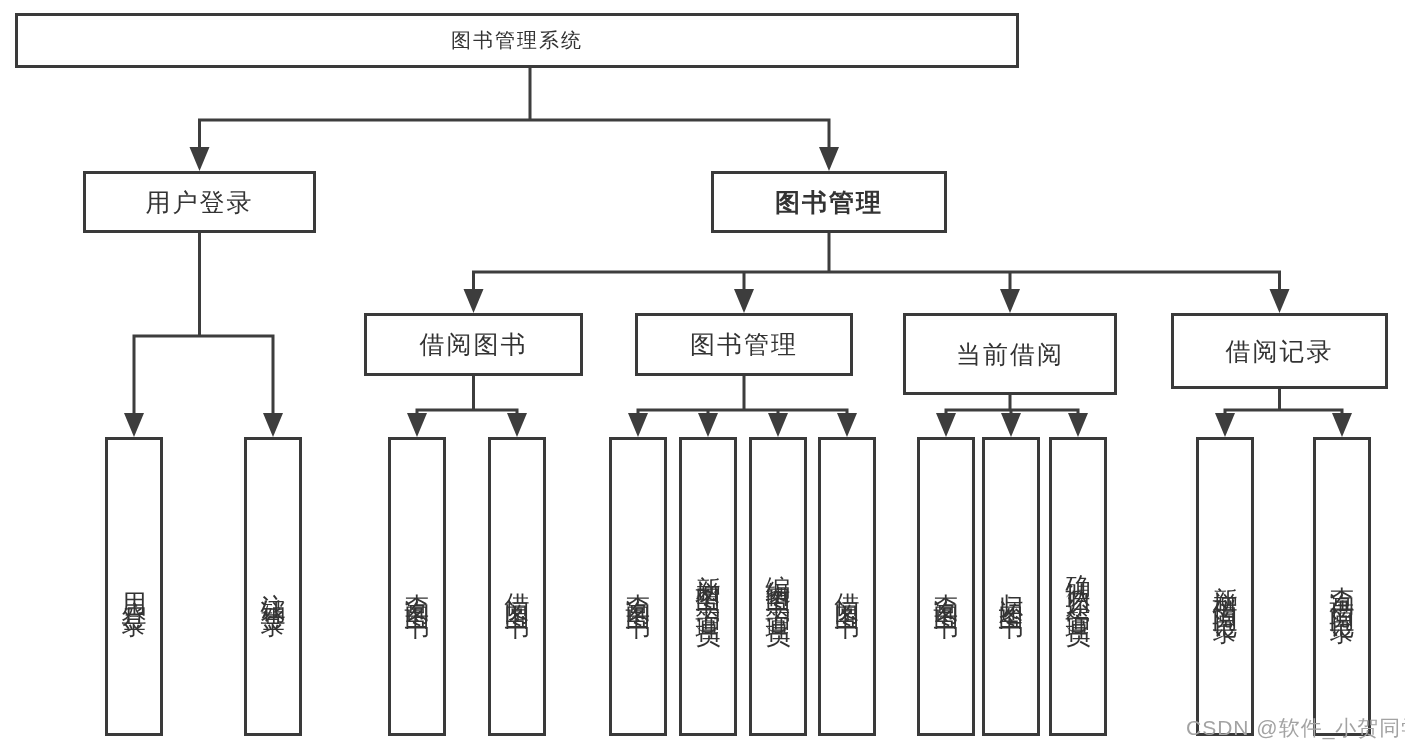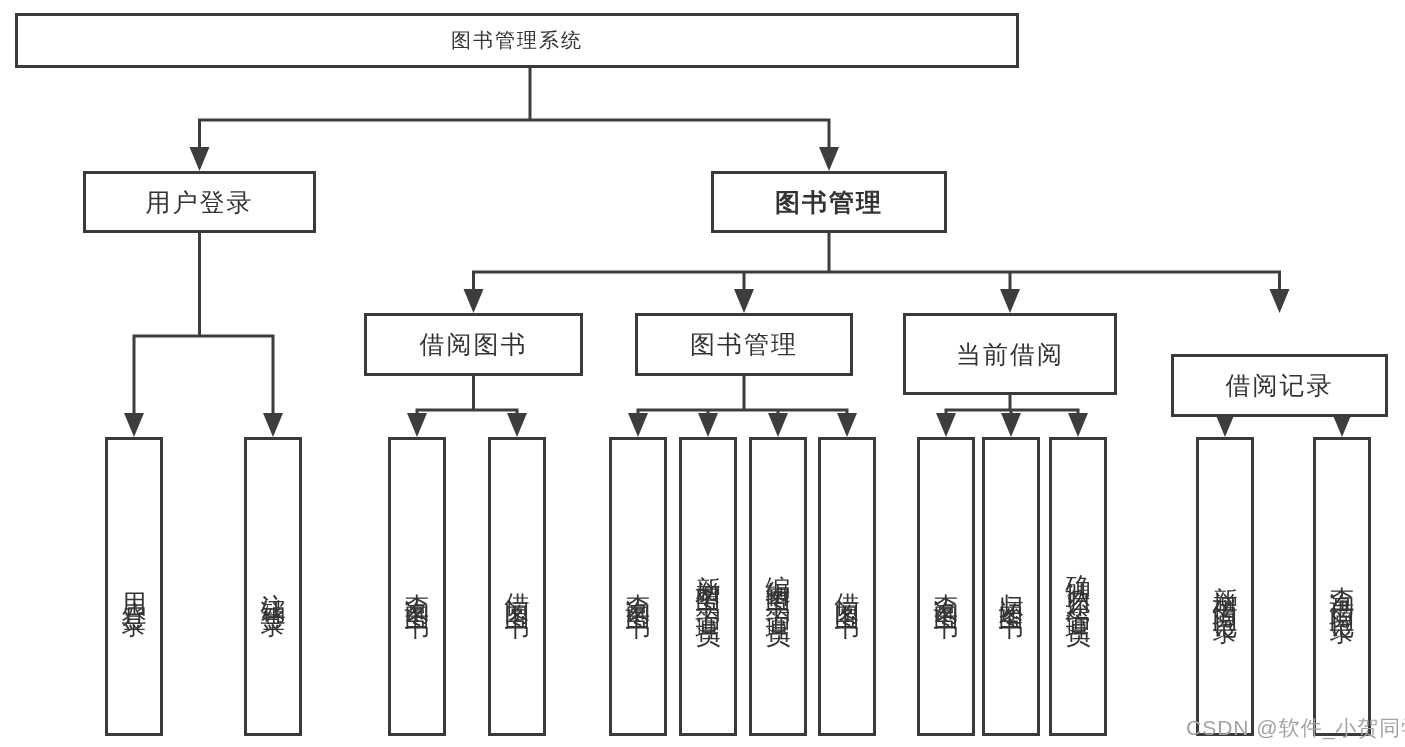--- a/index.html
+++ b/index.html
@@ -119,21 +119,21 @@
 
   <div class="node" style="left:364px; top:313px; width:219px; height:63px;">
     <span class="label">借阅图书</span>
   </div>
   <div class="node" style="left:635px; top:313px; width:218px; height:63px;">
     <span class="label">图书管理</span>
   </div>
   <div class="node" style="left:903px; top:313px; width:214px; height:82px;">
     <span class="label">当前借阅</span>
   </div>
-  <div class="node" style="left:1171px; top:313px; width:217px; height:63px;margin-top:41px;">
+  <div class="node" style="left:1171px; top:313px; width:217px; height:76px;">
     <span class="label">借阅记录</span>
   </div>
 
   <div class="node vbox" style="left:105px; top:437px; width:58px; height:299px;">
     <span class="label">用户登录</span>
   </div>
   <div class="node vbox" style="left:244px; top:437px; width:58px; height:299px;">
     <span class="label">注销登录</span>
   </div>
   <div class="node vbox" style="left:388px; top:437px; width:58px; height:299px;">

